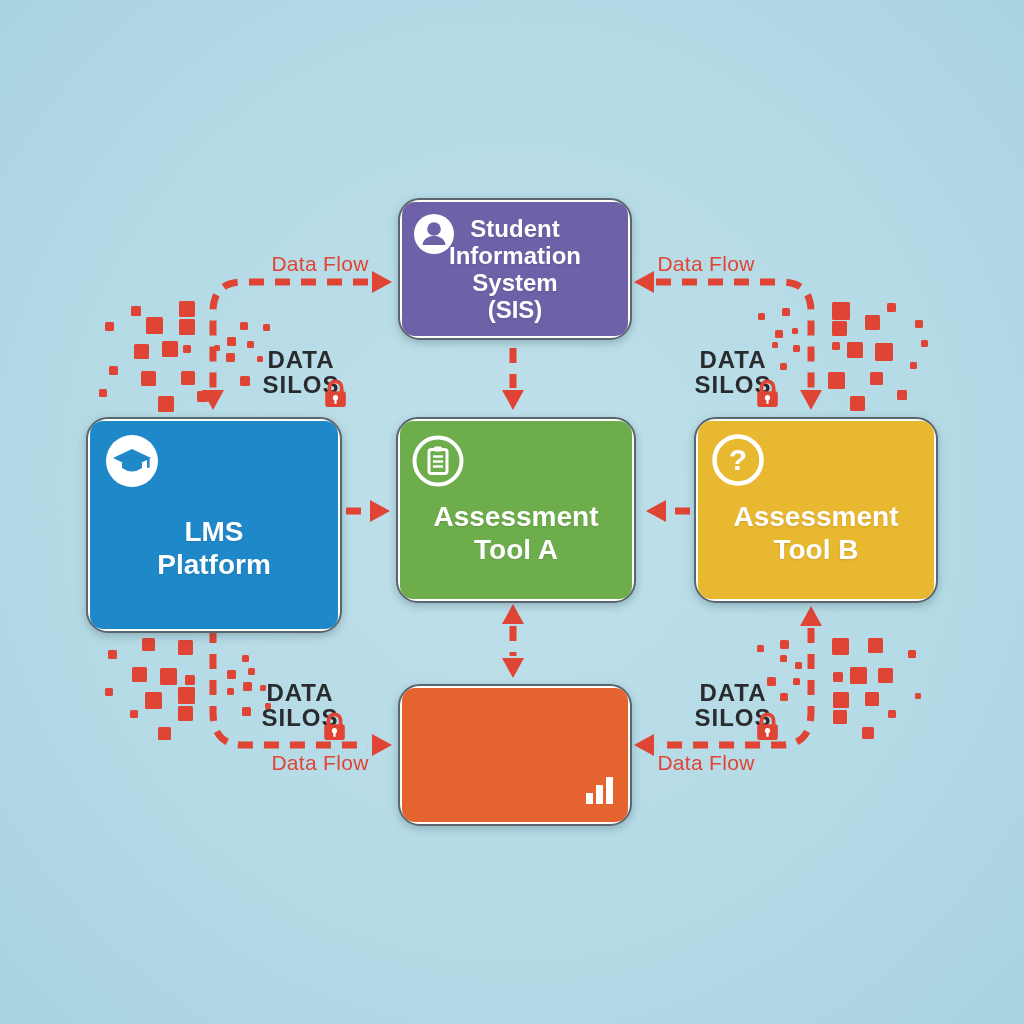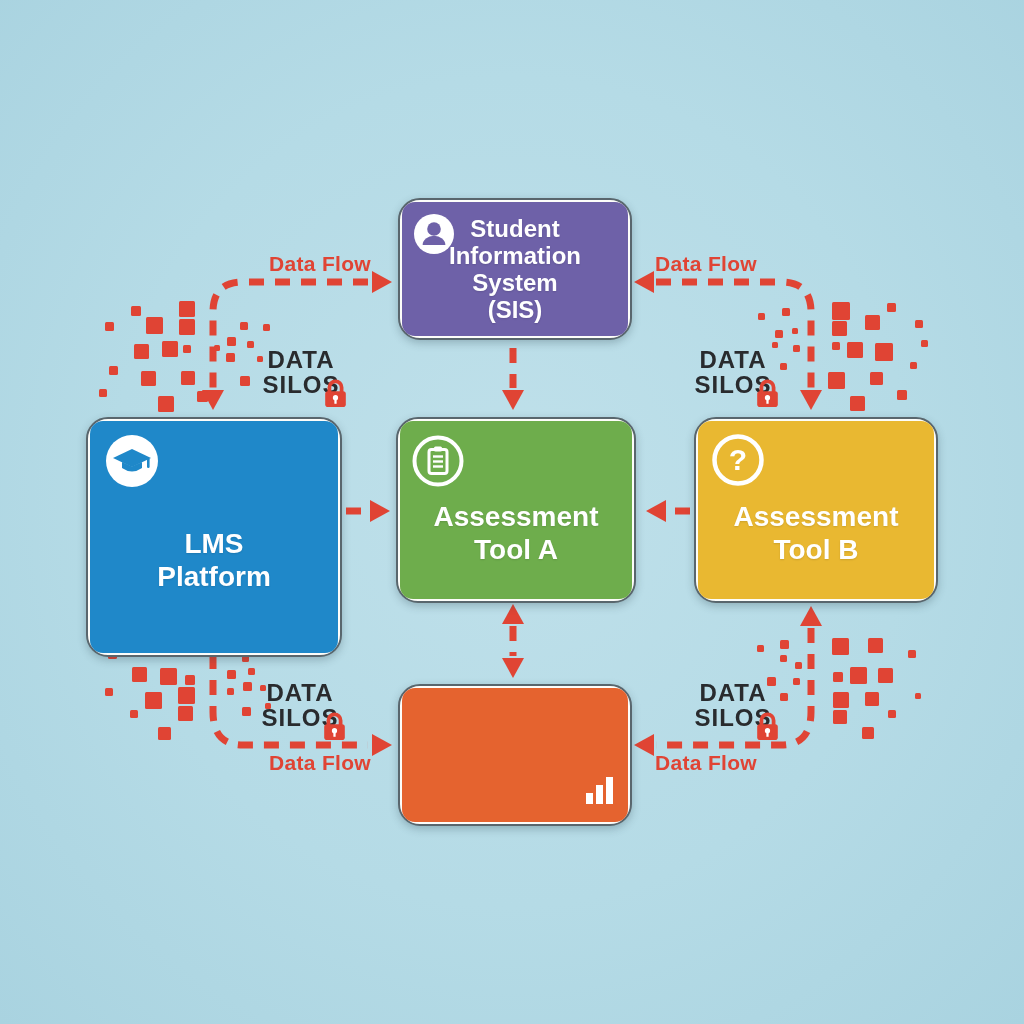--- a/index.html
+++ b/index.html
@@ -7,21 +7,21 @@
     position:relative;width:1024px;height:1024px;overflow:hidden;
     background:radial-gradient(ellipse at 50% 48%, #bfe0ea 0%, #b5dbe6 55%, #a9d3e0 100%);
     font-family:"Liberation Sans", sans-serif;
   }
   svg.flows{position:absolute;left:0;top:0;}
   .flow-path{fill:none;stroke:#e04434;stroke-width:7;stroke-dasharray:15 11;}
   .flow-head{fill:#e04434;stroke:none;}
   .px{position:absolute;background:#e04434;border-radius:1.5px;}
   .flow-label{
     position:absolute;width:130px;text-align:center;
-    color:#e04434;font-weight:bold;font-size:21px;letter-spacing:.3px;
+    color:#e04434;font-weight:normal;font-size:21px;letter-spacing:.3px;
   }
   .silos-label{
     position:absolute;width:120px;text-align:center;
     color:#292b2e;font-weight:bold;font-size:24px;line-height:25px;
     letter-spacing:1px;white-space:pre-line;
   }
   .lock{position:absolute;left:83px;top:31px;width:23px;height:30px;display:block;}
   .card{
     position:absolute;background:#fdfdfa;border:2px solid #59666d;border-radius:22px;
     padding:2px;box-sizing:border-box;box-shadow:0 3px 8px rgba(35,60,72,.28);
@@ -225,21 +225,21 @@
             <path d="M9.5 34 a12.5 10 0 0 1 25 0 z" fill="#6e61a8"></path>
           </svg>
       </span>
       <div class="node-label sis-label">Student
 Information
 System
 (SIS)</div>
     </div>
   </div>
 
-  <div class="card" style="left:86px;top:417px;width:256px;height:240px;">
+  <div class="card" style="left:86px;top:417px;width:256px;height:216px;">
     <div class="inner" style="background-color: rgb(31, 136, 201);">
       <span class="node-icon icon-tl" style="left:16px;top:14px;">
         <svg width="52" height="52" viewBox="0 0 52 52">
             <circle cx="26" cy="26" r="26" fill="#ffffff"></circle>
             <polygon points="26,14 45,23 26,32 7,23" fill="#1f88c9"></polygon>
             <path d="M16 27 v6 q10 7 20 0 v-6 l-10 4.5 z" fill="#1f88c9"></path>
             <rect x="41" y="23" width="2.6" height="10" rx="1.2" fill="#1f88c9"></rect>
           </svg>
       </span>
       <div class="node-label mid-label">LMS

